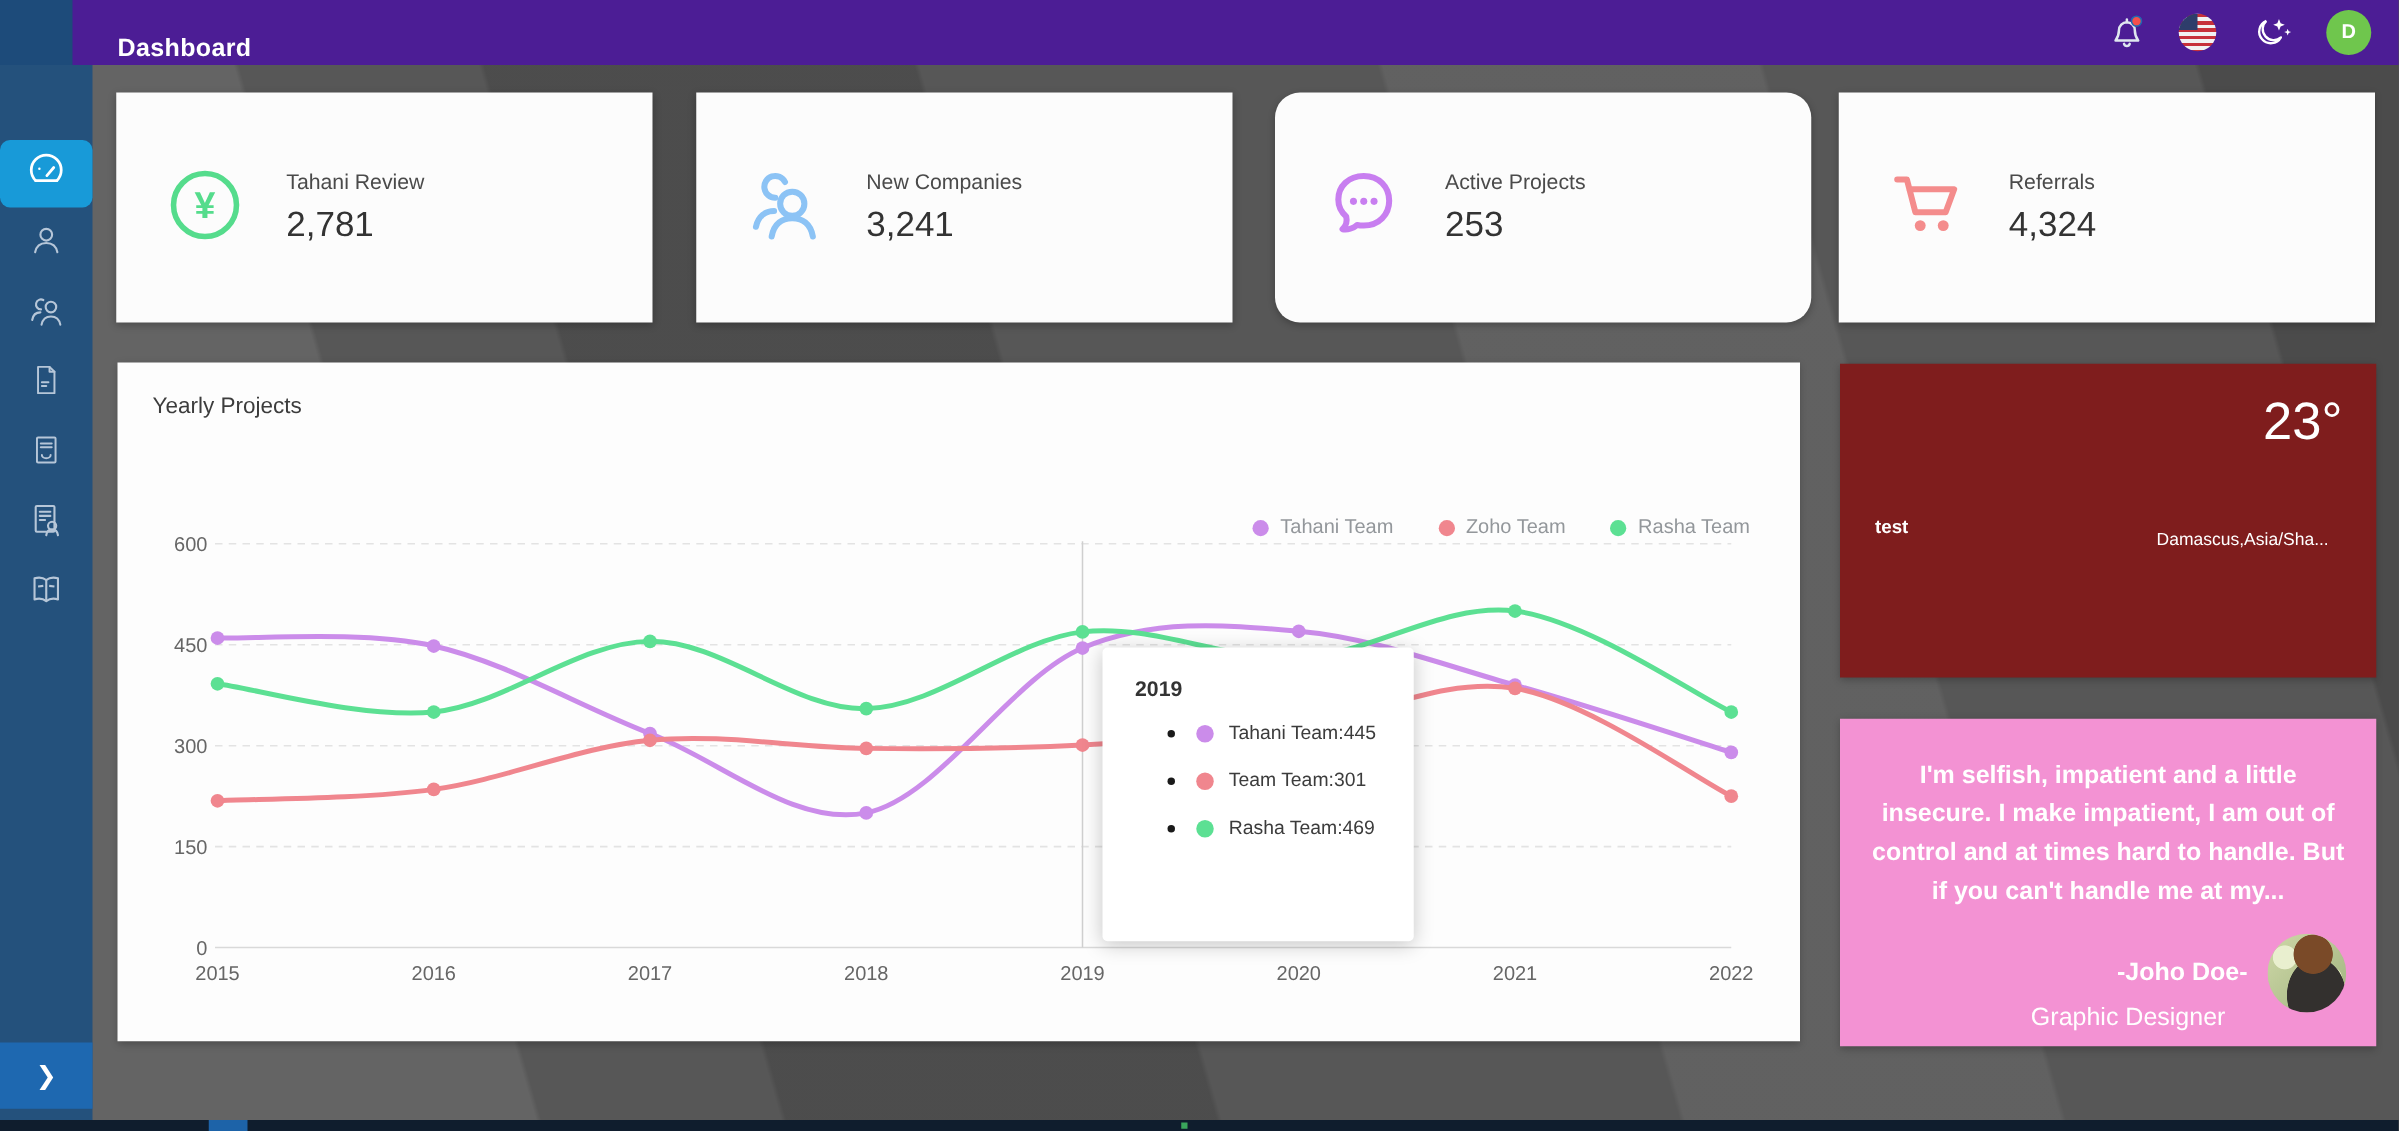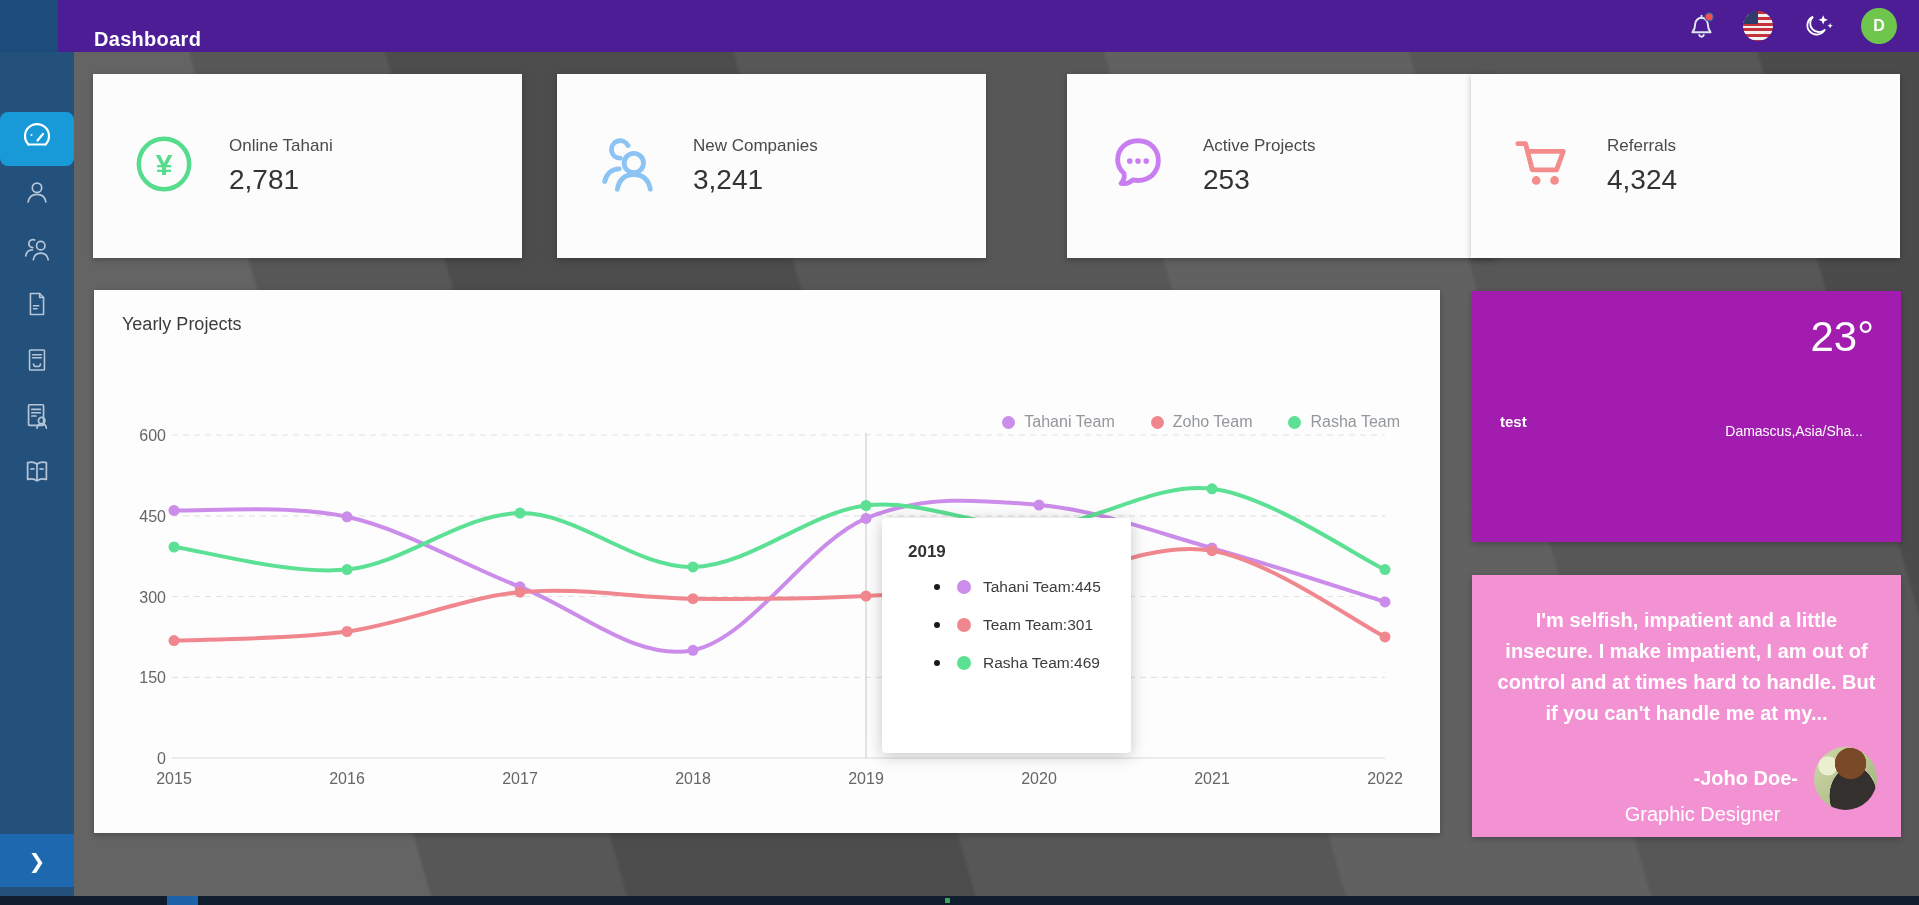--- a/index.html
+++ b/index.html
@@ -48,21 +48,21 @@
   .plot{position:absolute;left:14px;top:118px;}
   
   .tooltip{position:absolute;left:882px;top:518px;width:249px;height:235px;background:#fff;border-radius:4px;
     box-shadow:0 3px 16px rgba(0,0,0,.22);z-index:4;box-sizing:border-box;}
   .tt-title{margin:24px 0 6px 26px;font-size:17px;font-weight:bold;color:#333;}
   .tt-item{display:flex;align-items:center;height:38px;padding-left:52px;}
   .tt-bullet{width:6px;height:6px;border-radius:50%;background:#1a1a1a;margin-right:17px;flex:none;}
   .tt-dot{width:14px;height:14px;border-radius:50%;margin-right:12px;flex:none;}
   .tt-label{font-size:15.5px;color:#3c3c3c;}
   
-  .weather-card{position:absolute;left:1472px;top:291px;width:429px;height:251px;background:#a21caf;color:#fff;box-shadow:0 2px 6px rgba(0,0,0,.25);}
+  .weather-card{position:absolute;left:1472px;top:291px;width:429px;height:251px;background:#7f1d1d;color:#fff;box-shadow:0 2px 6px rgba(0,0,0,.25);}
   .w-temp{position:absolute;top:22px;right:27px;font-size:42px;}
   .w-name{position:absolute;left:28px;top:122px;font-size:15px;font-weight:bold;}
   .w-loc{position:absolute;right:38px;top:132px;font-size:14px;}
   .quote-card{position:absolute;left:1472px;top:575px;width:429px;height:262px;background:#f392d3;color:#fff;box-shadow:0 2px 6px rgba(0,0,0,.25);box-sizing:border-box;}
   .q-text{padding:30px 24px 0 24px;font-size:20px;line-height:31px;font-weight:bold;text-align:center;}
   .q-author-row{position:absolute;top:172px;right:24px;display:flex;align-items:center;gap:16px;}
   .q-author{font-size:20px;font-weight:bold;}
   .q-photo{width:63px;height:63px;border-radius:50%;flex:none;
     background:
       radial-gradient(circle at 58% 26%, #7a4a28 0 26%, transparent 27%),
@@ -179,39 +179,39 @@
   </div>
 </nav>
 
 <div id="stats-root">
     <div class="stat-card" style="left: 93px;">
       <span><svg width="62" height="62" viewBox="0 0 64 64">
           <circle cx="32" cy="32" r="26" fill="none" stroke="#55dc8c" stroke-width="4.6"></circle>
           <text x="32" y="43" text-anchor="middle" font-size="31" font-weight="bold" fill="#55dc8c" font-family="Liberation Sans, DejaVu Sans, sans-serif">¥</text>
         </svg></span>
       <span class="stat-text">
-        <span class="stat-label">Online Tahani</span>
+        <span class="stat-label">Tahani Review</span>
         <span class="stat-value">2,781</span>
       </span>
     </div>
     <div class="stat-card" style="left: 557px;">
       <span><svg width="62" height="62" viewBox="0 0 64 64">
           <g fill="none" stroke="#8cc3f5" stroke-width="5" stroke-linecap="round">
             <path d="M24 26 a9 9 0 1 1 8 -13"></path>
             <path d="M8 50 c2 -9 8 -13 15 -13"></path>
             <circle cx="38" cy="31" r="10"></circle>
             <path d="M21 58 c2 -11 9 -15 17 -15 s15 4 17 15"></path>
           </g>
         </svg></span>
       <span class="stat-text">
         <span class="stat-label">New Companies</span>
         <span class="stat-value">3,241</span>
       </span>
     </div>
-    <div class="stat-card" style="left: 1067px;">
+    <div class="stat-card" style="left: 1020px; border-radius: 20px;">
       <span><svg width="62" height="62" viewBox="0 0 64 64">
           <path d="M32 8 c-12.5 0 -21 8.5 -21 19.5 c0 6 2.5 10.5 6.5 14 c1 4 -0.5 8 -3 10.5 c4 0.8 9 -0.8 12 -3.5 c2 0.4 3.5 0.5 5.5 0.5 c12.5 0 21 -9 21 -20.5 S44.5 8 32 8 z" fill="none" stroke="#c87ef0" stroke-width="5" stroke-linejoin="round"></path>
           <circle cx="23.5" cy="29" r="2.9" fill="#c87ef0"></circle>
           <circle cx="32" cy="29" r="2.9" fill="#c87ef0"></circle>
           <circle cx="40.5" cy="29" r="2.9" fill="#c87ef0"></circle>
         </svg></span>
       <span class="stat-text">
         <span class="stat-label">Active Projects</span>
         <span class="stat-value">253</span>
       </span>

